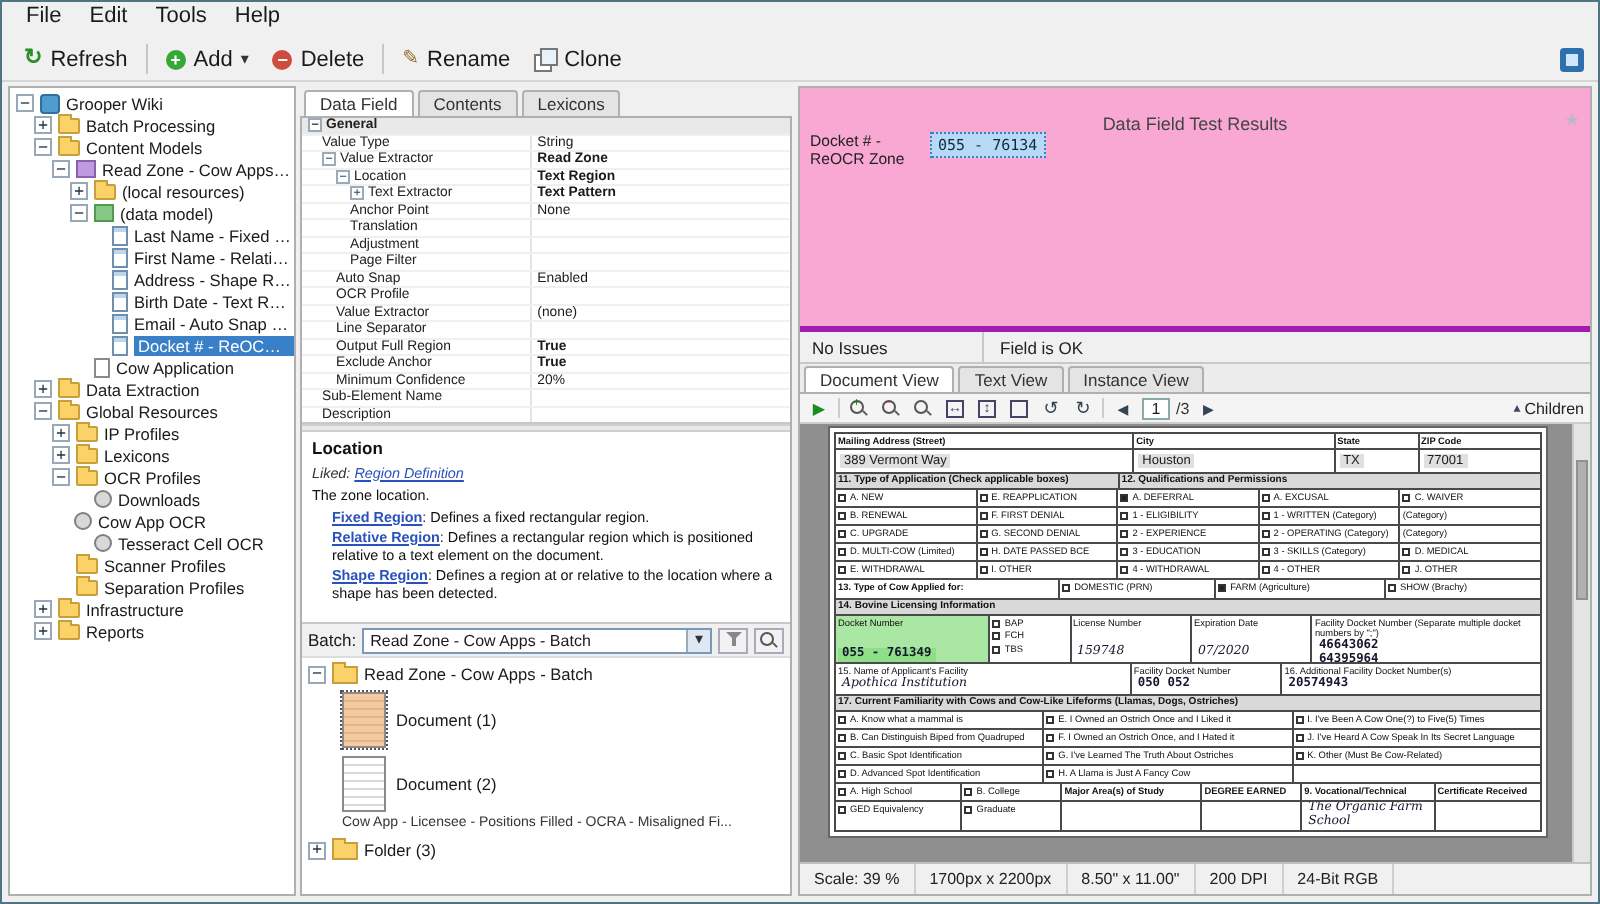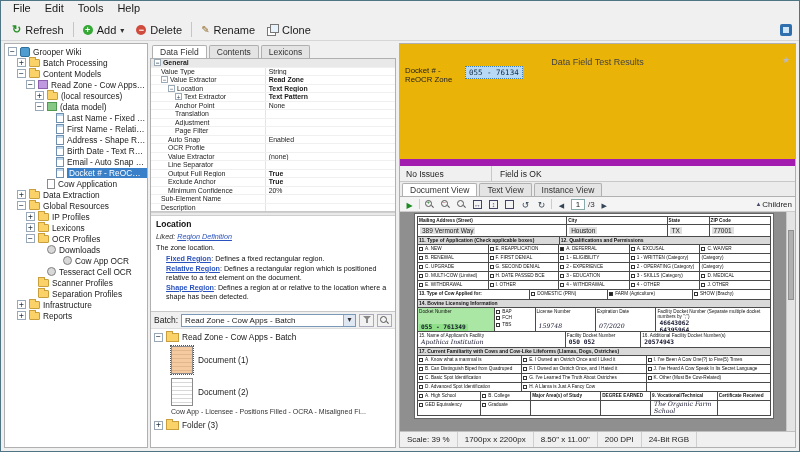--- a/index.html
+++ b/index.html
@@ -99,21 +99,21 @@
 .b-row{display:flex;align-items:center;height:14px;font-size:8.3px;padding-left:3px;white-space:nowrap;overflow:hidden}
 .bi-folder{width:13px;height:9px;background:#fbd267;border:1px solid #c99f3c;margin-right:3px;position:relative;flex:none}
 .bi-folder::before{content:"";position:absolute;top:-3px;left:-1px;width:5px;height:2px;background:#fbd267;border:1px solid #c99f3c;border-bottom:none}
 .b-doc{display:flex;align-items:center;padding-left:20px;height:32px;font-size:8.3px}
 .thumb{width:22px;height:28px;border:1px solid #8b8b8b;background:#fff;margin-right:5px;position:relative;flex:none;background-image:repeating-linear-gradient(#ffffff 0 3px,#d8d8d8 3px 4px)}
 .thumb.sel{outline:1px dotted #555}
 .thumb.sel::after{content:"";position:absolute;inset:0;background:rgba(238,150,66,.5)}
 .b-caption{padding-left:20px;font-size:7px;color:#333;white-space:nowrap;overflow:hidden;text-overflow:ellipsis;height:10px}
 
 .right-panel{position:absolute;left:398px;top:42px;right:3px;bottom:3px;display:flex;flex-direction:column;background:#fff;border:1px solid #b0b0b0}
-.results{flex:none;height:122px;position:relative;background:#eab308;border-bottom:7px solid #a21caf}
+.results{flex:none;height:122px;position:relative;background:#f9a8d4;border-bottom:3px solid #a21caf}
 .results-title{text-align:center;padding-top:13px;font-size:9px;color:#444}
 .star{position:absolute;right:5px;top:12px;font-size:9px;color:#b9b9c9}
 .field-row{position:absolute;left:5px;top:22px;display:flex;align-items:flex-start;width:210px}
 .field-label{width:58px;font-size:7.8px;color:#222;line-height:1.2}
 .field-value{margin-left:2px;background:#b7d9f5;border:1px dotted #3f7fbf;font-family:"DejaVu Sans Mono",monospace;font-size:7.5px;padding:1px 3px;color:#102a43;white-space:nowrap}
 .issues-bar{flex:none;height:16px;display:flex;align-items:stretch;background:#f0f0f0;border-bottom:1px solid #c8c8c8;font-size:8.5px;color:#222}
 .issues-bar .seg1{width:92px;padding-left:6px;border-right:1px solid #c8c8c8;display:flex;align-items:center}
 .issues-bar .seg2{padding-left:8px;display:flex;align-items:center}
 .view-tabs{flex:none;height:15px;display:flex;align-items:flex-end;background:#ececec;border-bottom:1px solid #b0b0b0;padding-left:2px}
 .doc-toolbar{flex:none;height:15px;display:flex;align-items:center;background:#f4f4f4;border-bottom:1px solid #ccc;padding:0 3px;gap:3px}
@@ -276,21 +276,21 @@
       <div class="tree-row" style="padding-left: 21px;">
         <span class="t-exp">−</span>
         <span class="ti ti-folder"></span>
         <span class="t-label">OCR Profiles</span>
       </div>
       <div class="tree-row" style="padding-left: 30px;">
         <span class="t-exp hid"></span>
         <span class="ti ti-gear"></span>
         <span class="t-label">Downloads</span>
       </div>
-      <div class="tree-row" style="padding-left: 46px; text-align: center;">
+      <div class="tree-row" style="padding-left: 20px; text-align: center;">
         <span class="t-exp hid"></span>
         <span class="ti ti-gear"></span>
         <span class="t-label">Cow App OCR</span>
       </div>
       <div class="tree-row" style="padding-left: 30px;">
         <span class="t-exp hid"></span>
         <span class="ti ti-gear"></span>
         <span class="t-label">Tesseract Cell OCR</span>
       </div>
       <div class="tree-row" style="padding-left: 21px;">

